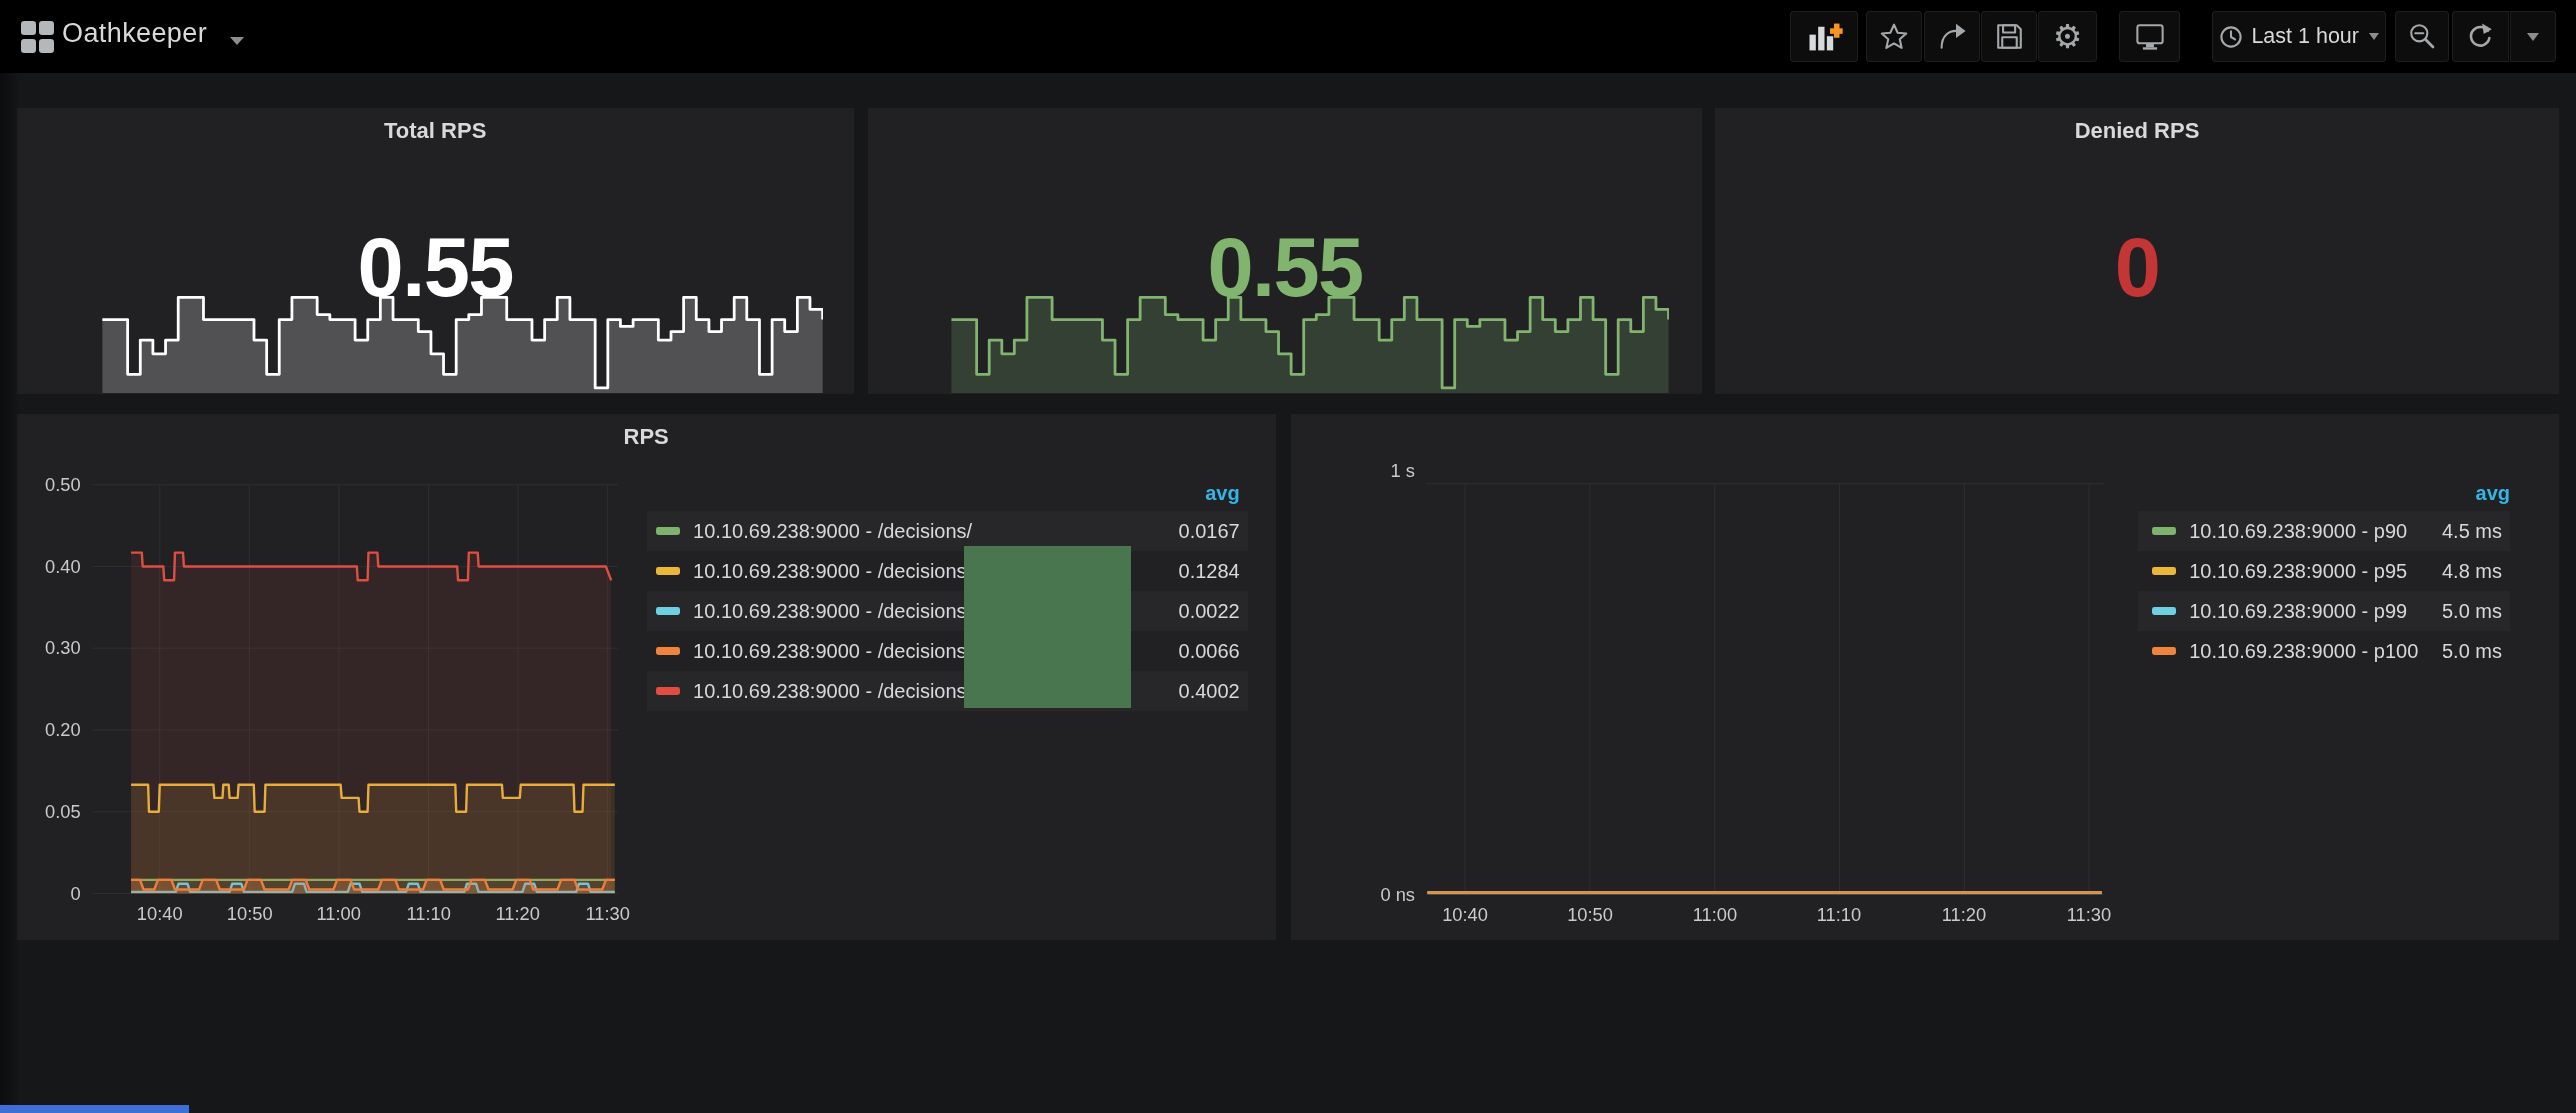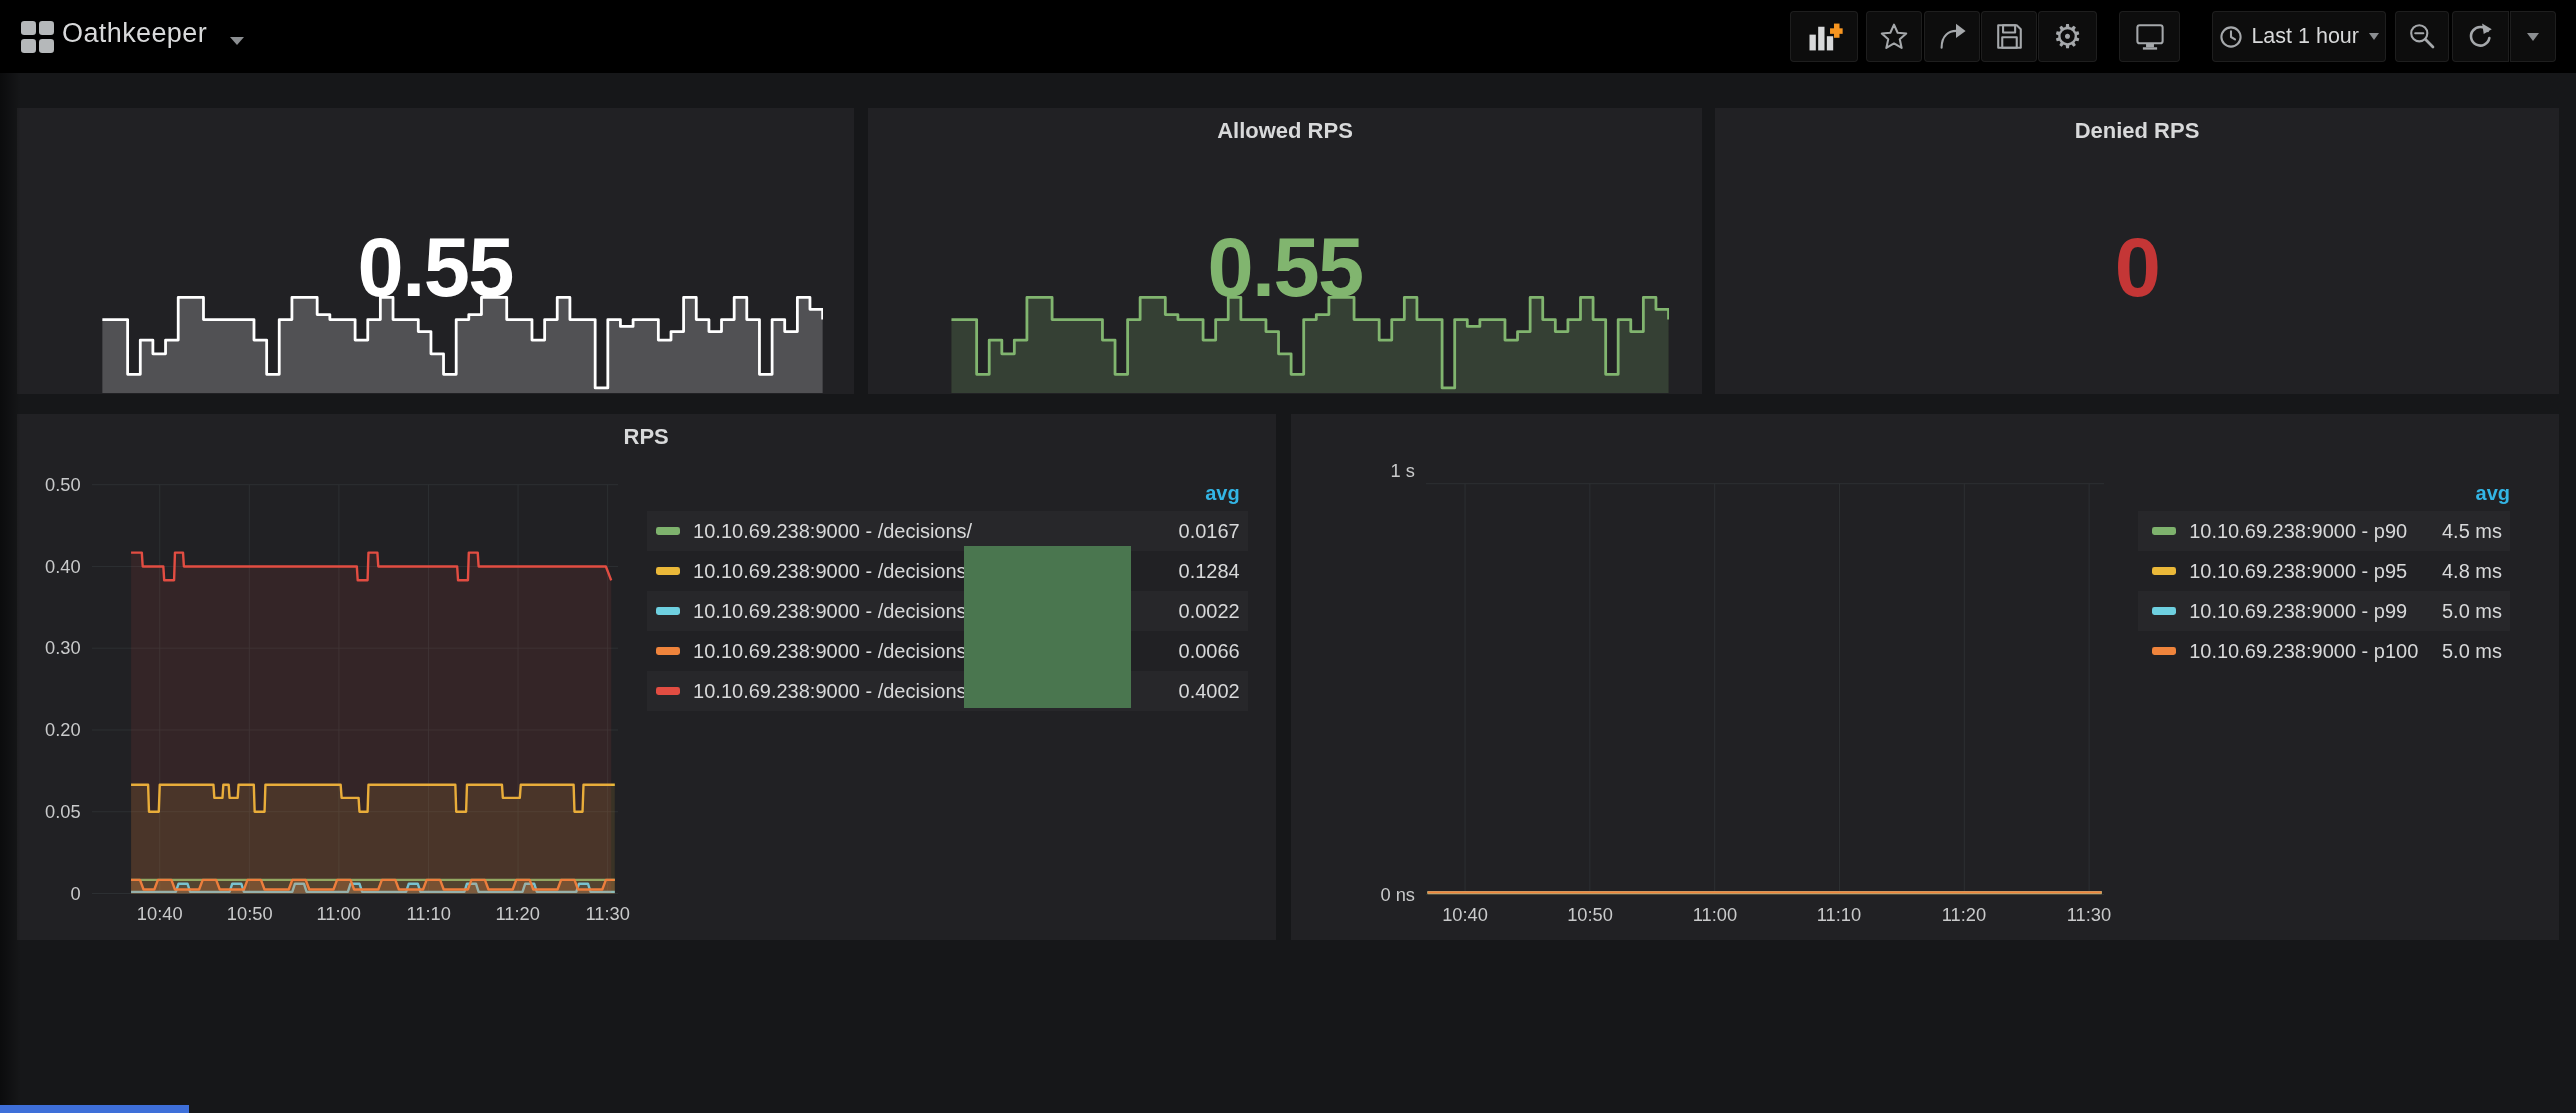--- a/index.html
+++ b/index.html
@@ -122,29 +122,29 @@
         <path class="icon-stroke" d="M29 20 A11.5 11.5 0 1 1 27 11" style="stroke-width:3.2;"></path>
         <path d="M20 2 L32 9 L22 15 Z" fill="#a5a8ab"></path>
       </svg>
     </button>
     <button class="nav-btn" style="left:2510px;width:46px;border-top-left-radius:0;border-bottom-left-radius:0;">
       <span class="caret-down" style="border-left-width:6.4px;border-right-width:6.4px;border-top-width:8px;"></span>
     </button>
   </div>
 
   <div class="panel" id="panel-total">
+    <div class="panel-title">Total RPS</div>
     <div class="stat-value" style="color: rgb(255, 255, 255);">0.55</div>
     <div class="chart-mount" style="left: 85px; top: 187px; width: 721px; height: 98px;"><svg width="721" height="98" viewBox="0 0 904 123">
           <path d="M0 30.9 L15.9 30.9 L15.9 30.9 L31.7 30.9 L31.7 99.5 L47.6 99.5 L47.6 56.6 L63.4 56.6 L63.4 73.8 L79.3 73.8 L79.3 56.6 L95.2 56.6 L95.2 3.0 L111.0 3.0 L111.0 3.0 L126.9 3.0 L126.9 30.9 L142.7 30.9 L142.7 30.9 L158.6 30.9 L158.6 30.9 L174.5 30.9 L174.5 30.9 L190.3 30.9 L190.3 56.6 L206.2 56.6 L206.2 99.5 L222.0 99.5 L222.0 30.9 L237.9 30.9 L237.9 3.0 L253.8 3.0 L253.8 3.0 L269.6 3.0 L269.6 24.5 L285.5 24.5 L285.5 30.9 L301.3 30.9 L301.3 30.9 L317.2 30.9 L317.2 56.6 L333.1 56.6 L333.1 30.9 L348.9 30.9 L348.9 3.0 L364.8 3.0 L364.8 30.9 L380.6 30.9 L380.6 30.9 L396.5 30.9 L396.5 45.9 L412.4 45.9 L412.4 73.8 L428.2 73.8 L428.2 99.5 L444.1 99.5 L444.1 30.9 L459.9 30.9 L459.9 24.5 L475.8 24.5 L475.8 3.0 L491.6 3.0 L491.6 3.0 L507.5 3.0 L507.5 30.9 L523.4 30.9 L523.4 30.9 L539.2 30.9 L539.2 56.6 L555.1 56.6 L555.1 30.9 L570.9 30.9 L570.9 3.0 L586.8 3.0 L586.8 30.9 L602.7 30.9 L602.7 30.9 L618.5 30.9 L618.5 116.7 L634.4 116.7 L634.4 30.9 L650.2 30.9 L650.2 39.5 L666.1 39.5 L666.1 30.9 L682.0 30.9 L682.0 30.9 L697.8 30.9 L697.8 56.6 L713.7 56.6 L713.7 45.9 L729.5 45.9 L729.5 3.0 L745.4 3.0 L745.4 30.9 L761.3 30.9 L761.3 45.9 L777.1 45.9 L777.1 30.9 L793.0 30.9 L793.0 3.0 L808.8 3.0 L808.8 30.9 L824.7 30.9 L824.7 99.5 L840.6 99.5 L840.6 30.9 L856.4 30.9 L856.4 45.9 L872.3 45.9 L872.3 3.0 L888.1 3.0 L888.1 18.0 L904.0 18.0 L904.0 30.9 L904 123 L0 123 Z" fill="rgba(255,255,255,0.22)"></path>
           <path d="M0 30.9 L15.9 30.9 L15.9 30.9 L31.7 30.9 L31.7 99.5 L47.6 99.5 L47.6 56.6 L63.4 56.6 L63.4 73.8 L79.3 73.8 L79.3 56.6 L95.2 56.6 L95.2 3.0 L111.0 3.0 L111.0 3.0 L126.9 3.0 L126.9 30.9 L142.7 30.9 L142.7 30.9 L158.6 30.9 L158.6 30.9 L174.5 30.9 L174.5 30.9 L190.3 30.9 L190.3 56.6 L206.2 56.6 L206.2 99.5 L222.0 99.5 L222.0 30.9 L237.9 30.9 L237.9 3.0 L253.8 3.0 L253.8 3.0 L269.6 3.0 L269.6 24.5 L285.5 24.5 L285.5 30.9 L301.3 30.9 L301.3 30.9 L317.2 30.9 L317.2 56.6 L333.1 56.6 L333.1 30.9 L348.9 30.9 L348.9 3.0 L364.8 3.0 L364.8 30.9 L380.6 30.9 L380.6 30.9 L396.5 30.9 L396.5 45.9 L412.4 45.9 L412.4 73.8 L428.2 73.8 L428.2 99.5 L444.1 99.5 L444.1 30.9 L459.9 30.9 L459.9 24.5 L475.8 24.5 L475.8 3.0 L491.6 3.0 L491.6 3.0 L507.5 3.0 L507.5 30.9 L523.4 30.9 L523.4 30.9 L539.2 30.9 L539.2 56.6 L555.1 56.6 L555.1 30.9 L570.9 30.9 L570.9 3.0 L586.8 3.0 L586.8 30.9 L602.7 30.9 L602.7 30.9 L618.5 30.9 L618.5 116.7 L634.4 116.7 L634.4 30.9 L650.2 30.9 L650.2 39.5 L666.1 39.5 L666.1 30.9 L682.0 30.9 L682.0 30.9 L697.8 30.9 L697.8 56.6 L713.7 56.6 L713.7 45.9 L729.5 45.9 L729.5 3.0 L745.4 3.0 L745.4 30.9 L761.3 30.9 L761.3 45.9 L777.1 45.9 L777.1 30.9 L793.0 30.9 L793.0 3.0 L808.8 3.0 L808.8 30.9 L824.7 30.9 L824.7 99.5 L840.6 99.5 L840.6 30.9 L856.4 30.9 L856.4 45.9 L872.3 45.9 L872.3 3.0 L888.1 3.0 L888.1 18.0 L904.0 18.0 L904.0 30.9" fill="none" stroke="#ffffff" stroke-width="3.5" stroke-linejoin="round"></path>
         </svg></div>
   </div>
 
   <div class="panel" id="panel-allowed">
-    <div class="panel-title">Allowed RPS</div>
     <div class="stat-value" style="color: rgb(129, 181, 111);">0.55</div>
     <div class="chart-mount" style="left: 83px; top: 187px; width: 718px; height: 98px;"><svg width="718" height="98" viewBox="0 0 900 123">
           <path d="M0 30.9 L15.8 30.9 L15.8 30.9 L31.6 30.9 L31.6 99.5 L47.4 99.5 L47.4 56.6 L63.2 56.6 L63.2 73.8 L78.9 73.8 L78.9 56.6 L94.7 56.6 L94.7 3.0 L110.5 3.0 L110.5 3.0 L126.3 3.0 L126.3 30.9 L142.1 30.9 L142.1 30.9 L157.9 30.9 L157.9 30.9 L173.7 30.9 L173.7 30.9 L189.5 30.9 L189.5 56.6 L205.3 56.6 L205.3 99.5 L221.1 99.5 L221.1 30.9 L236.8 30.9 L236.8 3.0 L252.6 3.0 L252.6 3.0 L268.4 3.0 L268.4 24.5 L284.2 24.5 L284.2 30.9 L300.0 30.9 L300.0 30.9 L315.8 30.9 L315.8 56.6 L331.6 56.6 L331.6 30.9 L347.4 30.9 L347.4 3.0 L363.2 3.0 L363.2 30.9 L378.9 30.9 L378.9 30.9 L394.7 30.9 L394.7 45.9 L410.5 45.9 L410.5 73.8 L426.3 73.8 L426.3 99.5 L442.1 99.5 L442.1 30.9 L457.9 30.9 L457.9 24.5 L473.7 24.5 L473.7 3.0 L489.5 3.0 L489.5 3.0 L505.3 3.0 L505.3 30.9 L521.1 30.9 L521.1 30.9 L536.8 30.9 L536.8 56.6 L552.6 56.6 L552.6 30.9 L568.4 30.9 L568.4 3.0 L584.2 3.0 L584.2 30.9 L600.0 30.9 L600.0 30.9 L615.8 30.9 L615.8 116.7 L631.6 116.7 L631.6 30.9 L647.4 30.9 L647.4 39.5 L663.2 39.5 L663.2 30.9 L678.9 30.9 L678.9 30.9 L694.7 30.9 L694.7 56.6 L710.5 56.6 L710.5 45.9 L726.3 45.9 L726.3 3.0 L742.1 3.0 L742.1 30.9 L757.9 30.9 L757.9 45.9 L773.7 45.9 L773.7 30.9 L789.5 30.9 L789.5 3.0 L805.3 3.0 L805.3 30.9 L821.1 30.9 L821.1 99.5 L836.8 99.5 L836.8 30.9 L852.6 30.9 L852.6 45.9 L868.4 45.9 L868.4 3.0 L884.2 3.0 L884.2 18.0 L900.0 18.0 L900.0 30.9 L900 123 L0 123 Z" fill="rgba(126,178,109,0.22)"></path>
           <path d="M0 30.9 L15.8 30.9 L15.8 30.9 L31.6 30.9 L31.6 99.5 L47.4 99.5 L47.4 56.6 L63.2 56.6 L63.2 73.8 L78.9 73.8 L78.9 56.6 L94.7 56.6 L94.7 3.0 L110.5 3.0 L110.5 3.0 L126.3 3.0 L126.3 30.9 L142.1 30.9 L142.1 30.9 L157.9 30.9 L157.9 30.9 L173.7 30.9 L173.7 30.9 L189.5 30.9 L189.5 56.6 L205.3 56.6 L205.3 99.5 L221.1 99.5 L221.1 30.9 L236.8 30.9 L236.8 3.0 L252.6 3.0 L252.6 3.0 L268.4 3.0 L268.4 24.5 L284.2 24.5 L284.2 30.9 L300.0 30.9 L300.0 30.9 L315.8 30.9 L315.8 56.6 L331.6 56.6 L331.6 30.9 L347.4 30.9 L347.4 3.0 L363.2 3.0 L363.2 30.9 L378.9 30.9 L378.9 30.9 L394.7 30.9 L394.7 45.9 L410.5 45.9 L410.5 73.8 L426.3 73.8 L426.3 99.5 L442.1 99.5 L442.1 30.9 L457.9 30.9 L457.9 24.5 L473.7 24.5 L473.7 3.0 L489.5 3.0 L489.5 3.0 L505.3 3.0 L505.3 30.9 L521.1 30.9 L521.1 30.9 L536.8 30.9 L536.8 56.6 L552.6 56.6 L552.6 30.9 L568.4 30.9 L568.4 3.0 L584.2 3.0 L584.2 30.9 L600.0 30.9 L600.0 30.9 L615.8 30.9 L615.8 116.7 L631.6 116.7 L631.6 30.9 L647.4 30.9 L647.4 39.5 L663.2 39.5 L663.2 30.9 L678.9 30.9 L678.9 30.9 L694.7 30.9 L694.7 56.6 L710.5 56.6 L710.5 45.9 L726.3 45.9 L726.3 3.0 L742.1 3.0 L742.1 30.9 L757.9 30.9 L757.9 45.9 L773.7 45.9 L773.7 30.9 L789.5 30.9 L789.5 3.0 L805.3 3.0 L805.3 30.9 L821.1 30.9 L821.1 99.5 L836.8 99.5 L836.8 30.9 L852.6 30.9 L852.6 45.9 L868.4 45.9 L868.4 3.0 L884.2 3.0 L884.2 18.0 L900.0 18.0 L900.0 30.9" fill="none" stroke="#81b56f" stroke-width="3.5" stroke-linejoin="round"></path>
         </svg></div>
   </div>
 
   <div class="panel" id="panel-denied">
     <div class="panel-title">Denied RPS</div>
     <div class="stat-value" style="color: rgb(196, 54, 54);">0</div>

